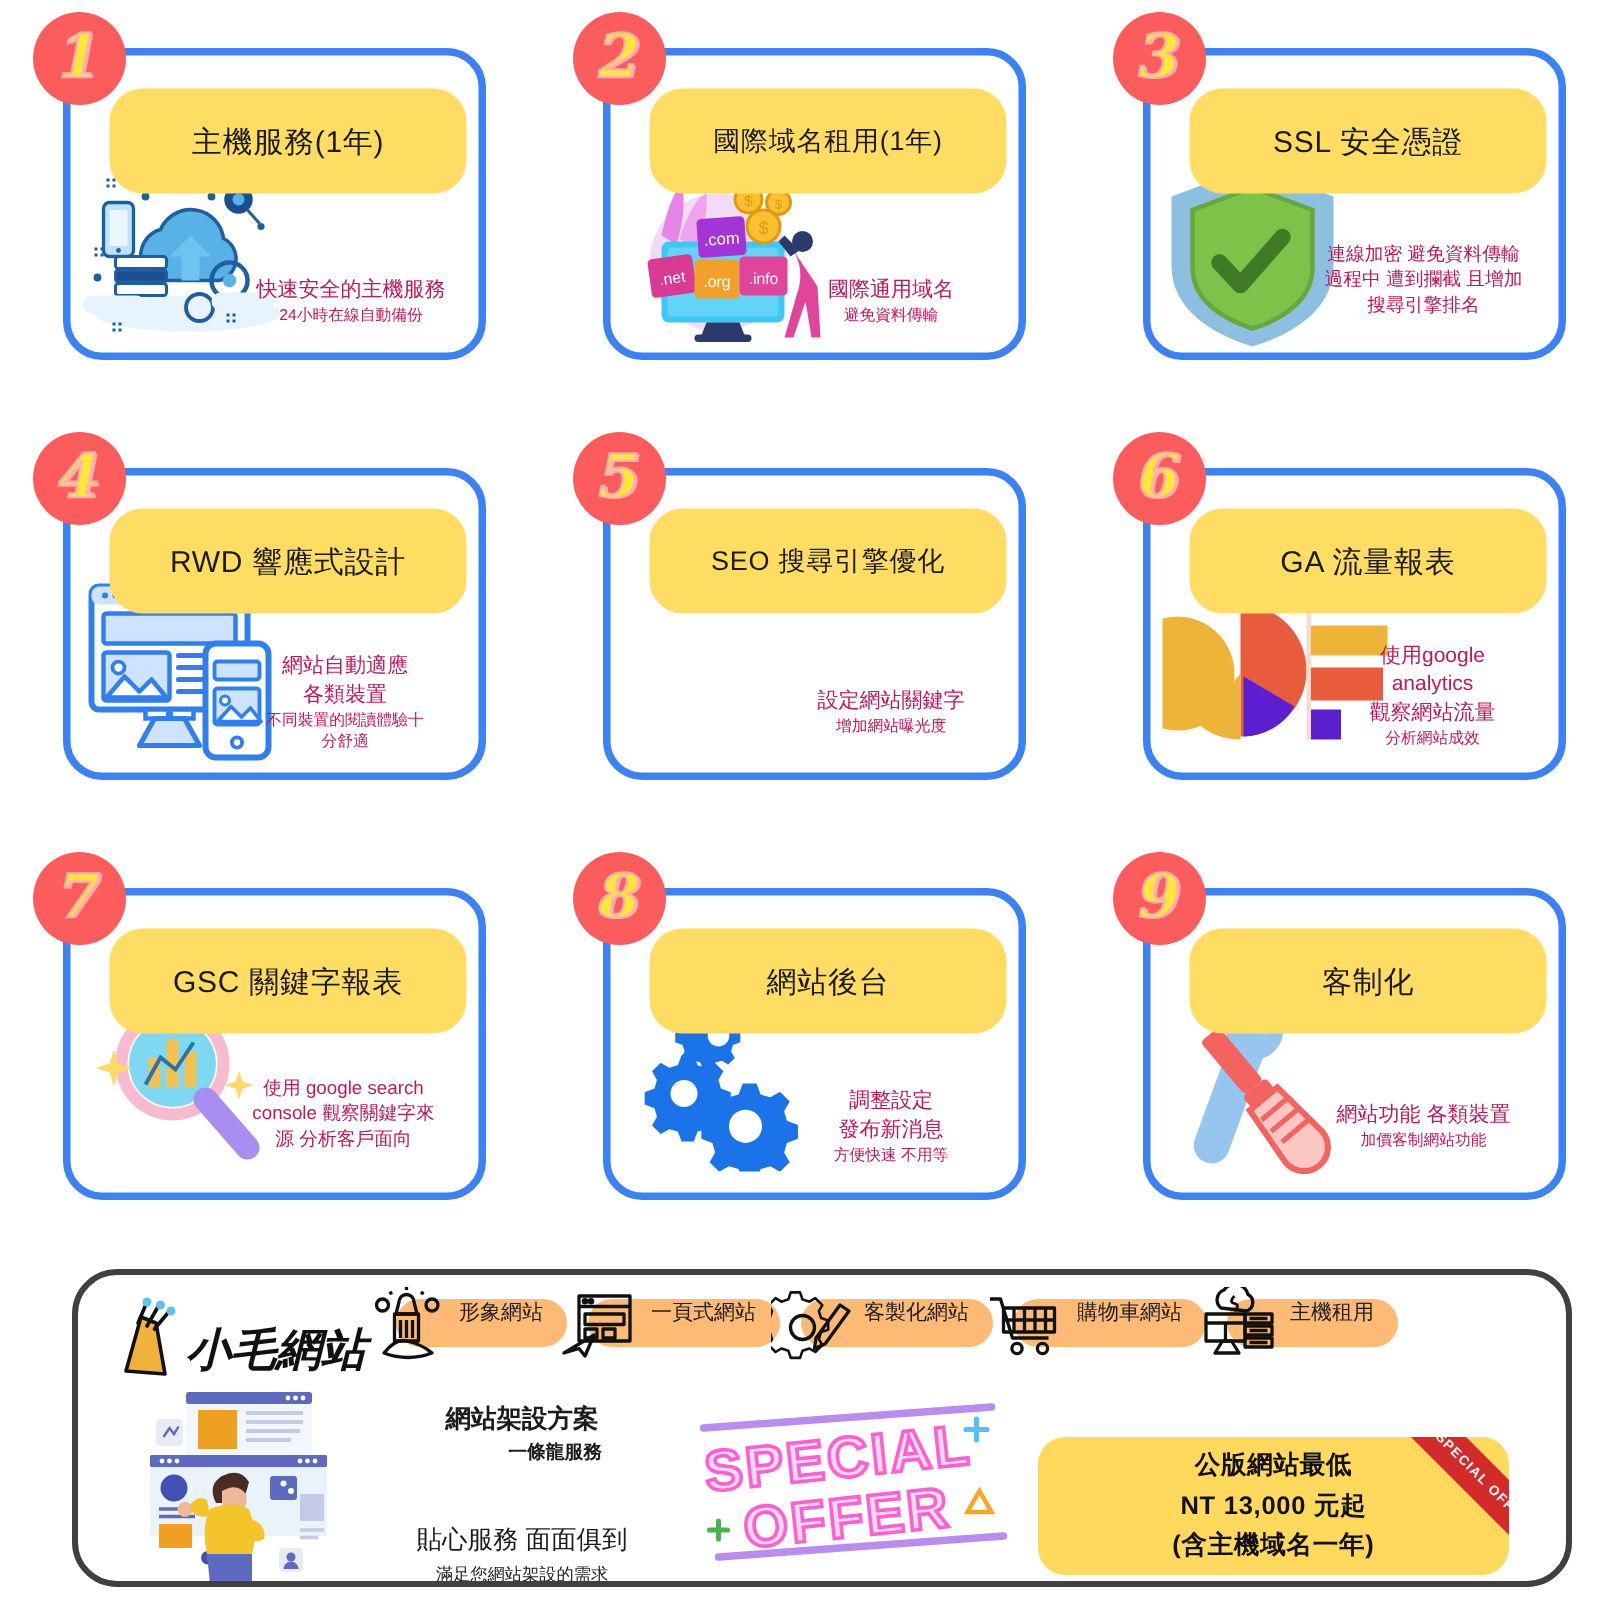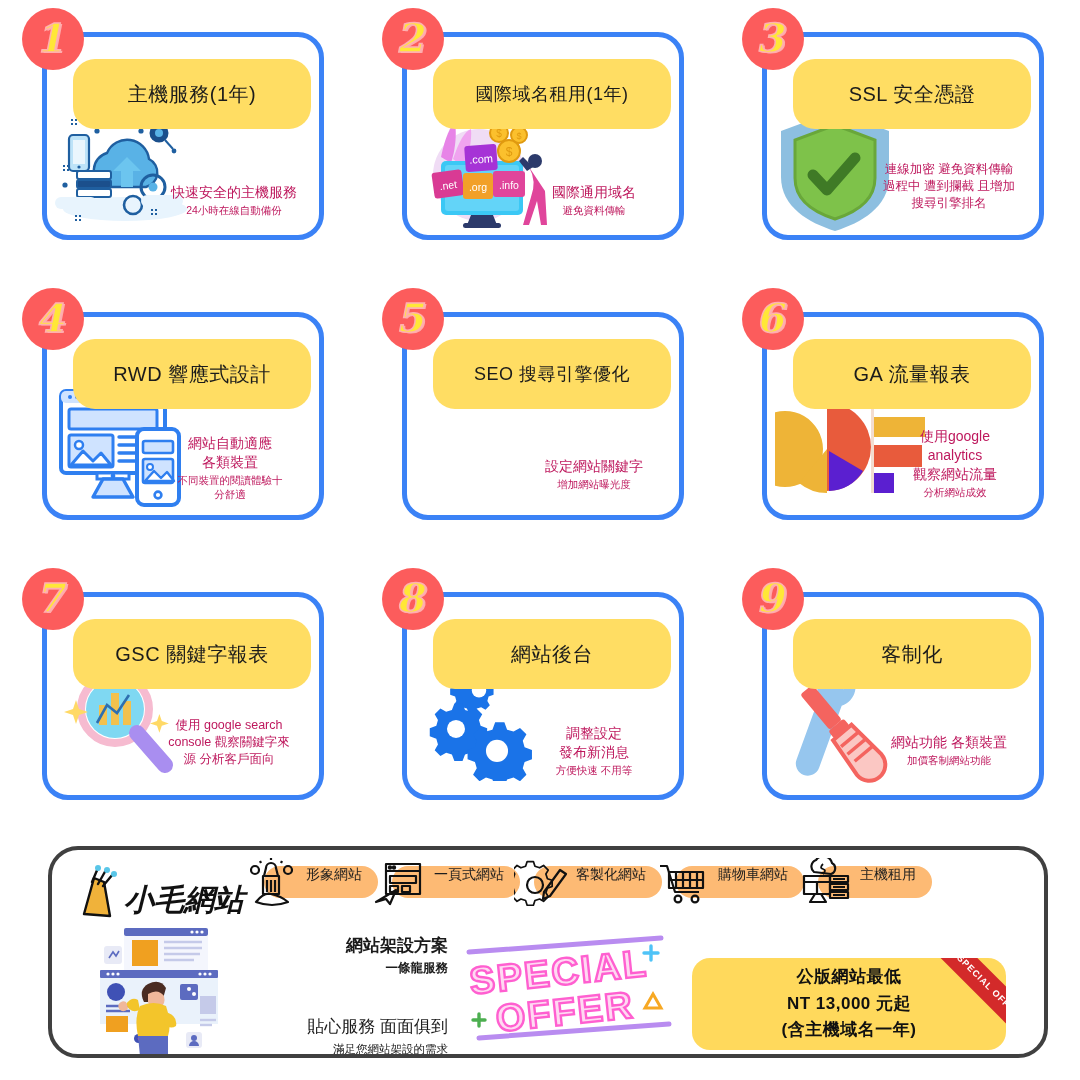--- a/index.html
+++ b/index.html
@@ -103,21 +103,21 @@
     box-sizing:border-box;
   }
   .chip span{font-size:14px;color:#1d1d1d;white-space:nowrap;}
   .chip .chip-icon{
     position:absolute;left:-20px;top:-8px;
     width:56px;height:56px;
   }
   .chip .chip-icon svg{display:block;width:100%;height:100%;}
   .hero-art{position:absolute;left:30px;top:74px;width:172px;height:132px;}
   .plan{
-    position:absolute;left:196px;top:84px;width:200px;text-align:right;
+    position:absolute;left:196px;top:84px;width:200px;text-align:center;
   }
   .plan .p1{font-size:17px;font-weight:700;color:#1b1b1b;}
   .plan .p2{font-size:12.5px;font-weight:700;color:#1b1b1b;margin-top:3px;margin-left:44px;}
   .plan .p3{font-size:17px;color:#1b1b1b;margin-top:38px;}
   .plan .p4{font-size:11.5px;color:#1b1b1b;margin-top:4px;}
   .special{
     position:absolute;left:455px;top:932px;width:230px;height:112px;
   }
   .price{
     position:absolute;left:640px;top:108px;

